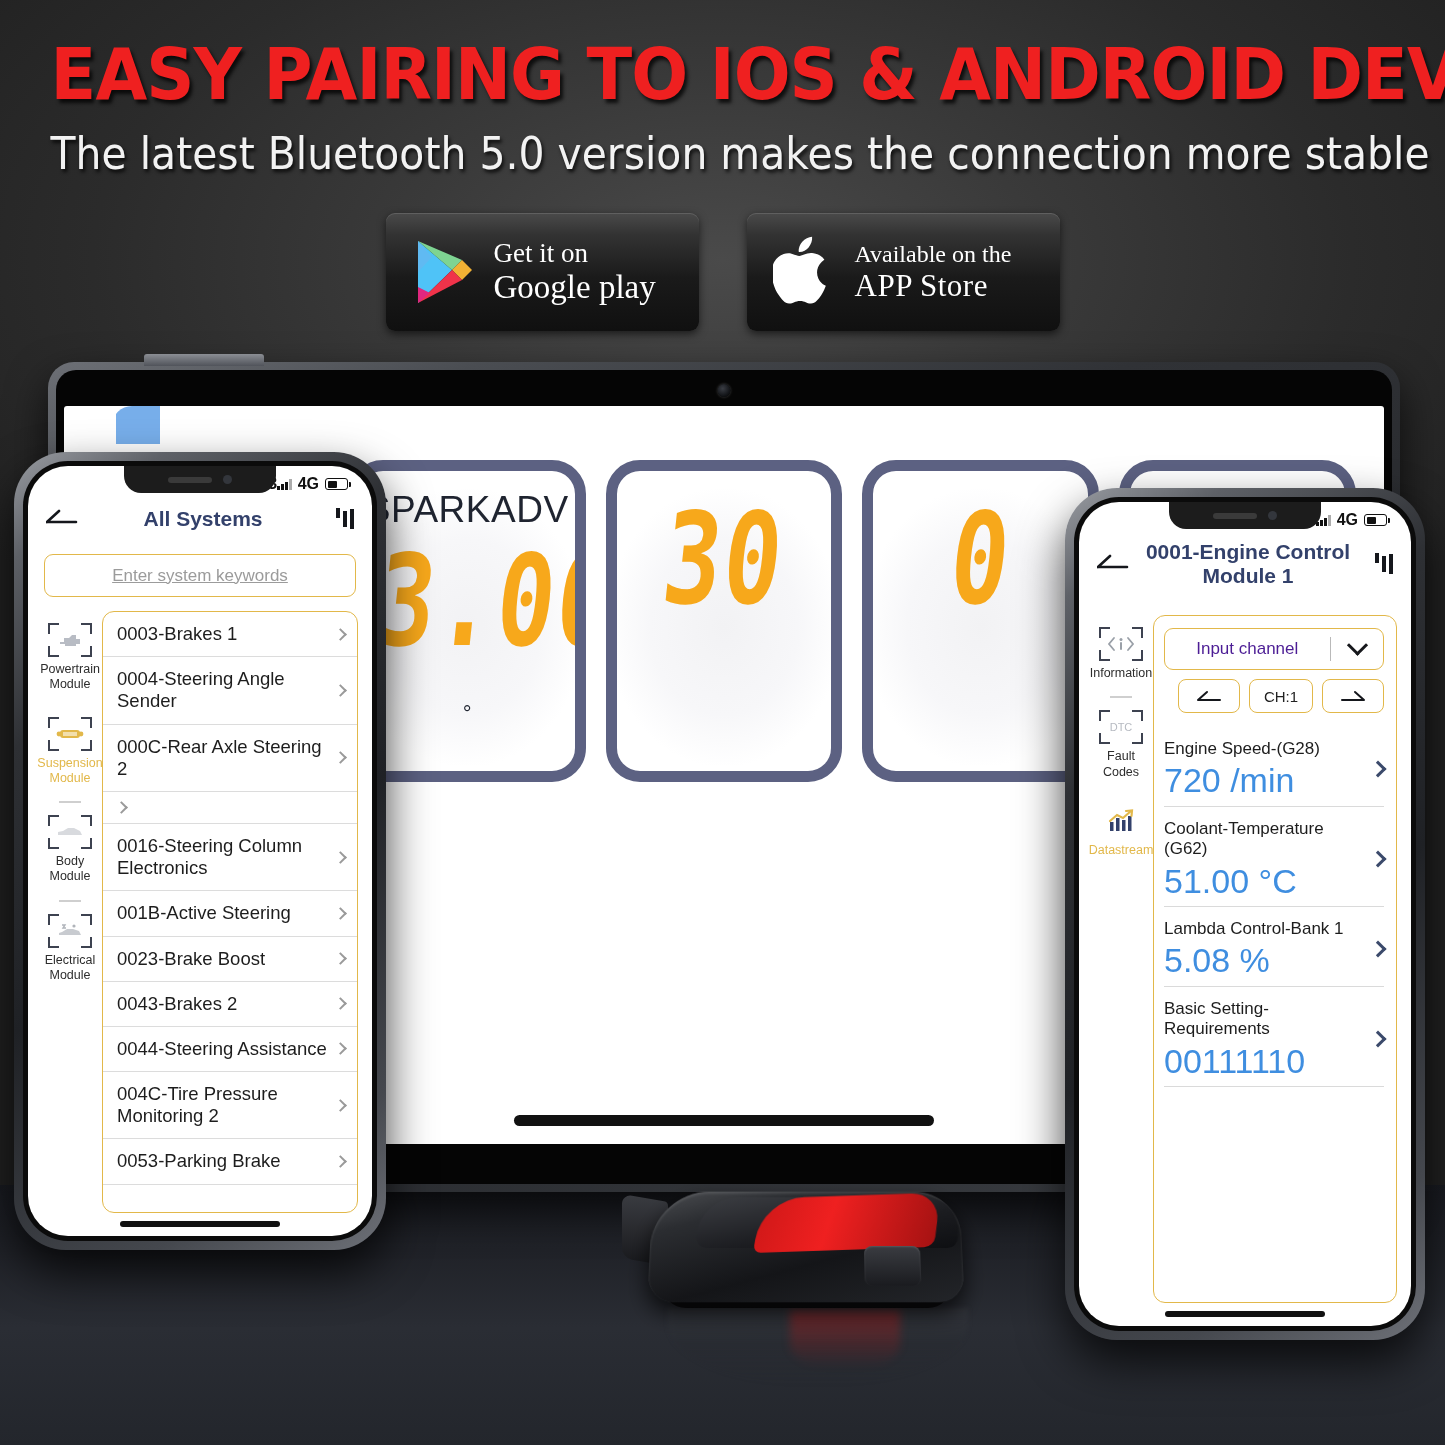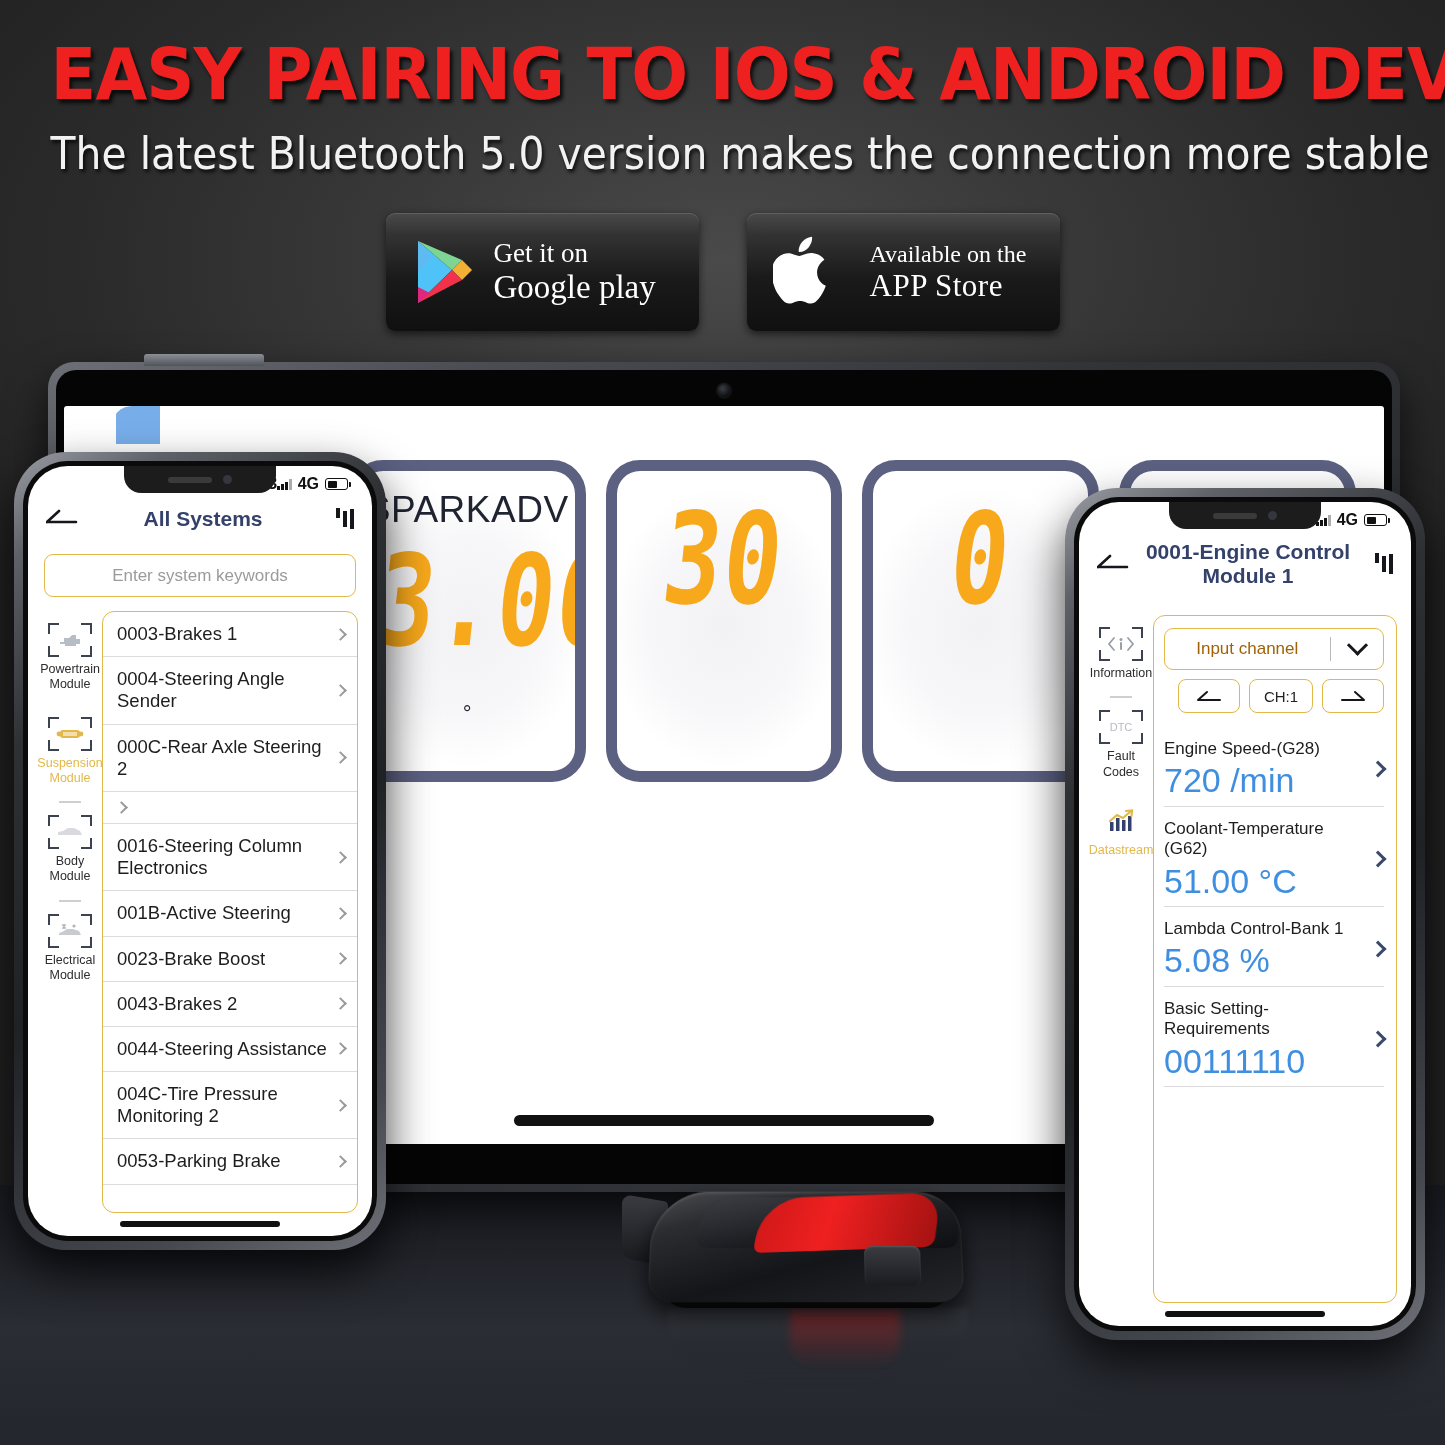--- a/index.html
+++ b/index.html
@@ -54,21 +54,21 @@
   .badges{ position:absolute; top:213px; left:0; right:0; display:flex; justify-content:center; gap:48px; z-index:20; }
   .badge{
     border-radius:9px;
     background:linear-gradient(180deg,#4a4a4a 0%,#333 18%,#1a1a1a 55%,#101010 100%);
     box-shadow:0 3px 9px rgba(0,0,0,.6), inset 0 1px 0 rgba(255,255,255,.12);
     display:flex; align-items:center;
     padding:0 26px;
     height:118px;
   }
   .badge-g{ width:313px; gap:18px; }
-  .badge-a{ width:313px; gap:35px; }
+  .badge-a{ width:313px; gap:20px; }
   .badge-txt{
     font-family:"Liberation Serif", serif;
     color:#fff; line-height:1.14; text-align:left;
   }
   .badge-txt .l1{ font-size:27px; }
   .badge-txt .l2{ font-size:33px; }
   .badge-a .badge-txt .l1{ font-size:24px; }
   .badge-a .badge-txt .l2{ font-size:31px; letter-spacing:.5px; }
 
   
@@ -179,21 +179,21 @@
     display:flex; align-items:center; padding:4px 18px 10px 18px; flex:none; position:relative; min-height:44px;
   }
   .nav-back{ width:34px; flex:none; }
   .nav-title{ flex:1; text-align:center; font-size:21px; font-weight:bold; color:#33416b; line-height:1.12; }
   .nav-menu{ width:28px; flex:none; display:flex; align-items:center; justify-content:flex-end; gap:3px; height:22px; }
   .nav-menu i{ display:block; width:4px; background:#15171c; }
   .nav-menu i.a{ height:16px; } .nav-menu i.b{ height:10px; align-self:flex-start; } .nav-menu i.c{ height:20px; }
 
   .searchbox{
     margin:10px 16px 0 16px; border:1.6px solid #e2b84a; border-radius:9px; height:43px;
-    display:flex; align-items:center; justify-content:center; font-size:17px; color:#9b9b9b; flex:none;
+    display:flex; align-items:center; justify-content:center; font-size:17px; color:#9b9b9b; flex:none;text-decoration:underline;
   }
 
   .content{ display:flex; flex:1; min-height:0; padding:14px 14px 0 10px; }
   .side{ width:64px; flex:none; display:flex; flex-direction:column; }
   .side-item{ display:flex; flex-direction:column; align-items:center; padding:12px 0; position:relative; }
   .side-icon{ width:44px; height:34px; display:flex; align-items:center; justify-content:center; position:relative; }
   .side-icon .br{ position:absolute; inset:0; }
   .side-icon .br span{ position:absolute; width:11px; height:11px; border:2px solid #3d4250; }
   .side-icon .br span.tl{ left:0; top:0; border-right:0; border-bottom:0; }
   .side-icon .br span.tr{ right:0; top:0; border-left:0; border-bottom:0; }
@@ -221,21 +221,21 @@
   
   #phoneLeft{ left:14px; top:452px; width:372px; height:798px; }
   
   #phoneRight{ left:1065px; top:488px; width:360px; height:852px; }
 
   
   .ch-select{
     border:1.6px solid #e2b84a; border-radius:9px; height:42px; margin:0 0 9px 0;
     display:flex; align-items:center; position:relative;
   }
-  .ch-select .lbl{ flex:1; text-align:center; font-size:17px; color:#a16207; }
+  .ch-select .lbl{ flex:1; text-align:center; font-size:17px; color:#4c1d95; }
   .ch-select .divd{ width:1.5px; height:24px; background:#b9b9b9; }
   .ch-select .cdown{ width:52px; display:flex; align-items:center; justify-content:center; }
   .cdown i{ display:block; width:15px; height:15px; border-right:3px solid #17181c; border-bottom:3px solid #17181c; transform:rotate(45deg) translate(-3px,-3px); }
 
   .ch-nav{ display:flex; gap:9px;margin-left:14px; }
   .ch-btn{ border:1.5px solid #e2b84a; border-radius:8px; height:34px; display:flex; align-items:center; justify-content:center; font-size:15px; color:#222; }
   .ch-btn.sm{ width:62px; } .ch-btn.mid{ flex:1; }
 
   .ds-row{ padding:12px 0 6px 0; display:flex; align-items:center; gap:8px; border-bottom:1.3px solid #dadada; }
   .ds-main{ flex:1; min-width:0; }

